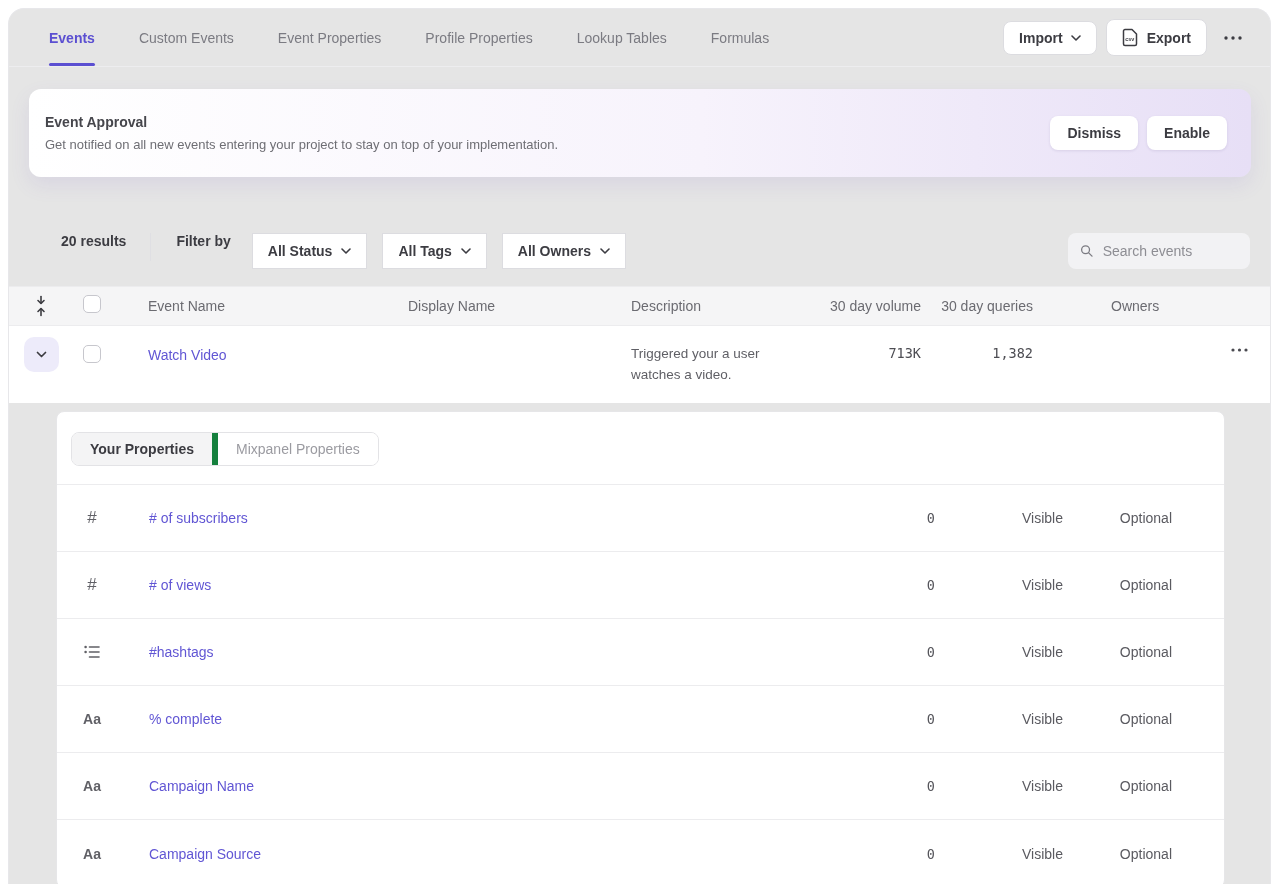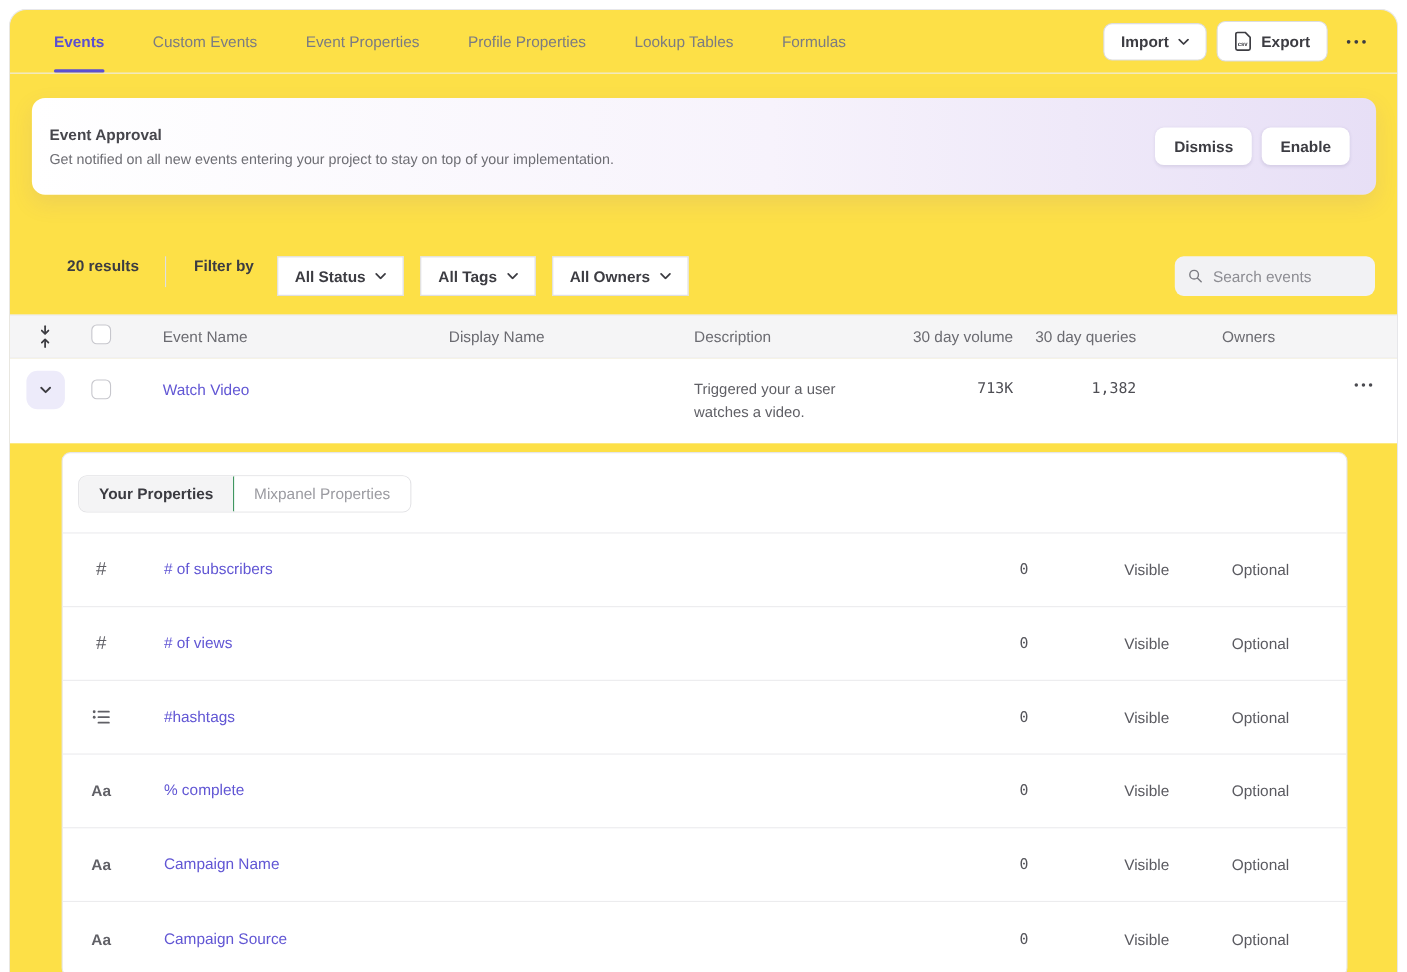--- a/index.html
+++ b/index.html
@@ -2,21 +2,21 @@
 <html><head>
 <meta charset="utf-8">
 <style>
   * { margin: 0; padding: 0; box-sizing: border-box; }
   html, body { width: 1279px; height: 884px; overflow: hidden; background: #fff;
     font-family: "Liberation Sans", sans-serif; }
 
   .app-shell {
     position: absolute; left: 8px; top: 8px; width: 1263px; height: 876px;
     border: 1px solid #e7e7ea; border-bottom: none;
-    border-radius: 16px 16px 0 0; background: #fde047; overflow: hidden;
+    border-radius: 16px 16px 0 0; background: #e5e5e5; overflow: hidden;
   }
 
   
   .topnav { height: 58px; display: flex; align-items: center;
     border-bottom: 1px solid #ededef; padding: 0 20px 0 40px; position: relative; }
   .nav-tabs { display: flex; gap: 44px; height: 100%; }
   .nav-tab { position: relative; display: flex; align-items: center; height: 100%;
     background: none; border: none; cursor: pointer; font-family: inherit;
     font-size: 14px; color: #7b7b82; font-weight: 400; padding: 0; }
   .nav-tab.active { color: #5b4fd1; font-weight: 700; }
@@ -83,21 +83,21 @@
   .actions-cell { padding-top: 16px; display: flex; justify-content: center; }
 
   
   .detail-wrap { padding: 8px 0 0 47px; }
   .detail-card { width: 1169px; border: 1px solid #e6e6e8; border-radius: 8px; background: #fff; }
   .detail-tabs-row { padding: 20px 0 18px 14px; border-bottom: 1px solid #ececee; }
   .seg-control { display: inline-flex; border: 1px solid #e3e3e6; border-radius: 8px; overflow: hidden; }
   .seg { background: #fff; border: none; padding: 8px 18px; font-family: inherit;
     font-size: 14px; font-weight: 500; color: #9b9ba1; cursor: pointer; }
   .seg.active { background: #f4f4f5; color: #3b3b41; font-weight: 700;
-    border-right: 1px solid #15803d; }
+    border-right: 6px solid #15803d; }
 
   .prop-row { display: grid; grid-template-columns: 70px 1fr 120px 128px 109px 52px;
     height: 67px; align-items: center; border-bottom: 1px solid #ececee; }
   .prop-row:last-child { border-bottom: none; }
   .prop-icon { display: flex; justify-content: center; color: #606066; }
   .glyph-number { font-size: 17px; font-weight: 400; }
   .glyph-text { font-size: 14px; font-weight: 700; }
   .prop-name { padding-left: 22px; }
   .prop-link { font-size: 14px; color: #6156d4; text-decoration: none; cursor: pointer; }
   .prop-val { text-align: right; font-family: "DejaVu Sans Mono", monospace;

